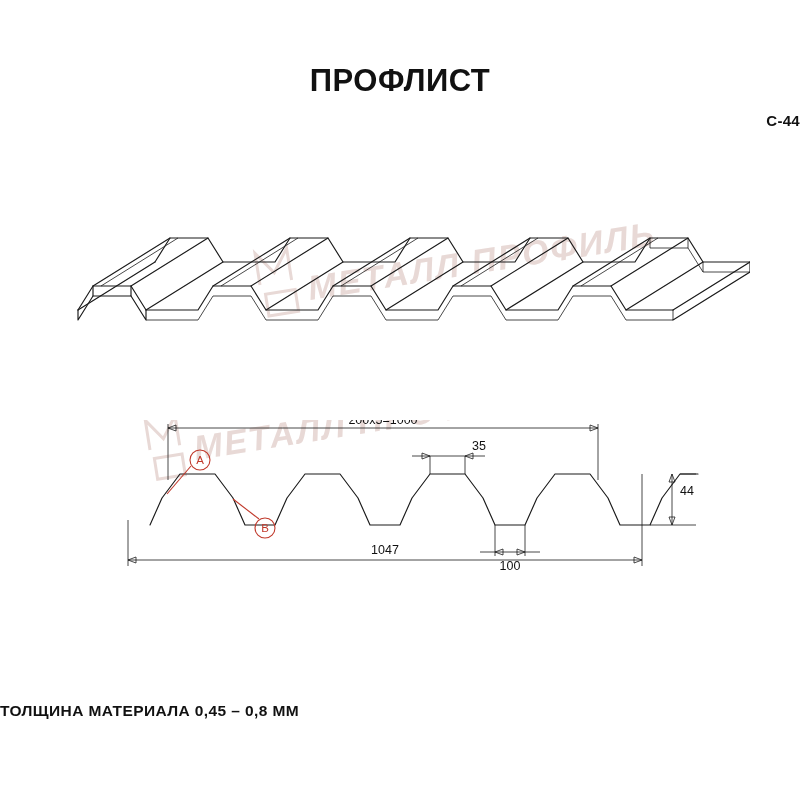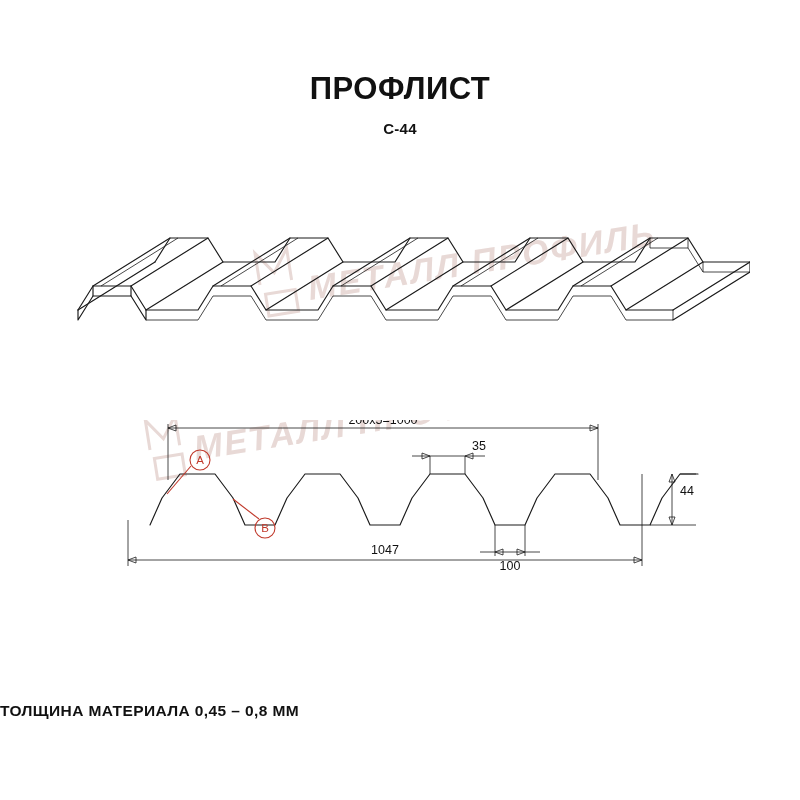--- a/index.html
+++ b/index.html
@@ -26,28 +26,29 @@
     left: 0;
     width: 800px;
     text-align: center;
   }
   .title {
     font-size: 31px;
     font-weight: bold;
     letter-spacing: 0.5px;
     color: #111111;
     line-height: 1.1;
-    margin: 8px;
+    margin: 0;
   }
   .subtitle {
     font-size: 15px;
     font-weight: bold;
     color: #111111;
     margin-top: 14px;
     letter-spacing: 0.3px;
+    text-align: right;
   }
   .iso-wrap {
     position: absolute;
     top: 180px;
     left: 60px;
     width: 690px;
     height: 180px;
   }
   .section-wrap {
     position: absolute;

